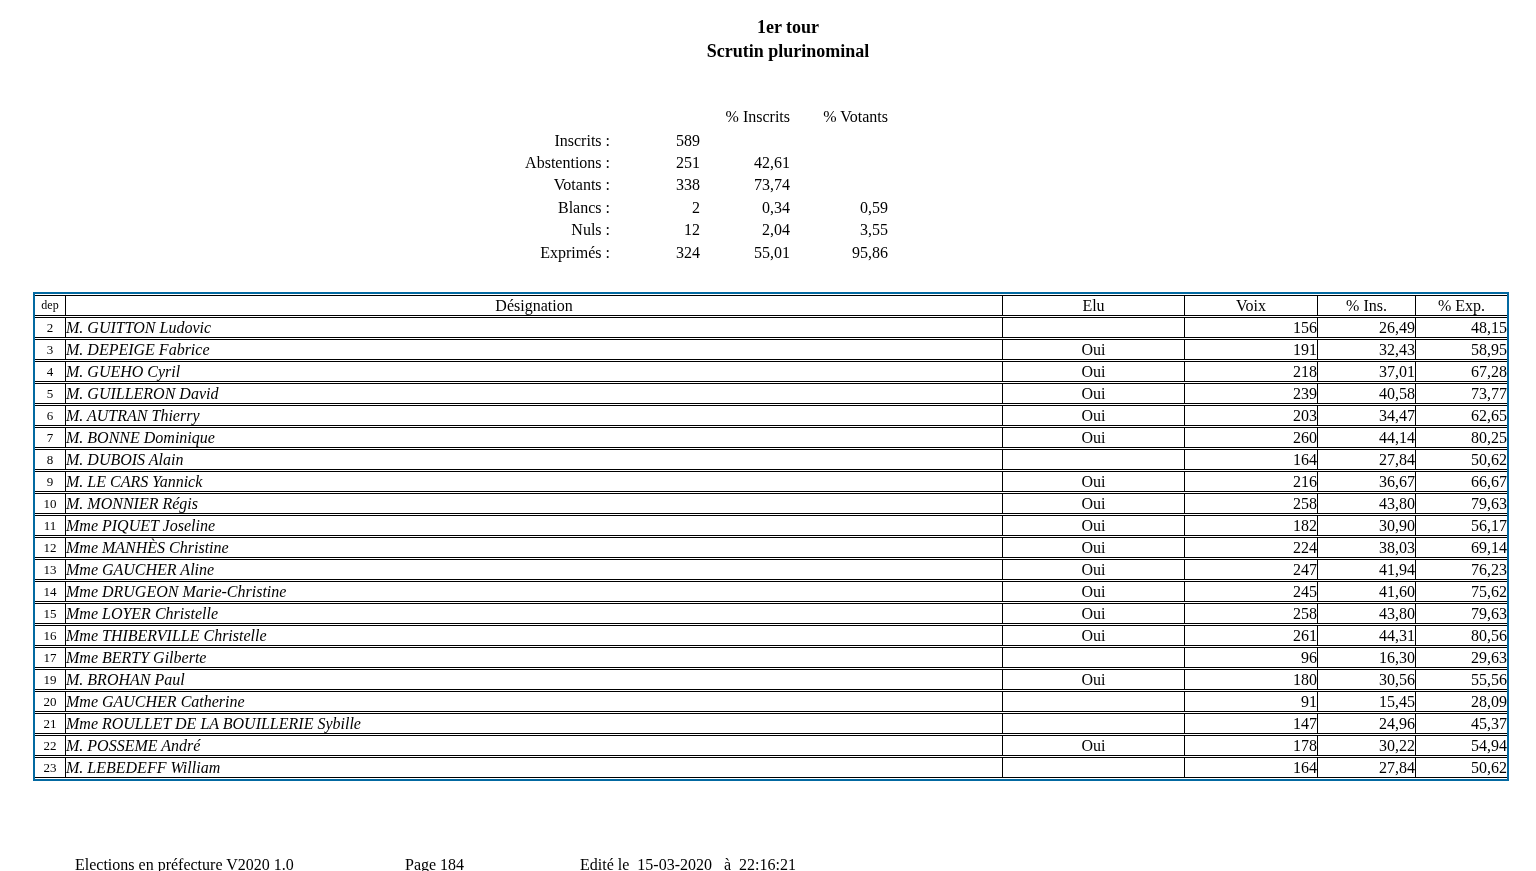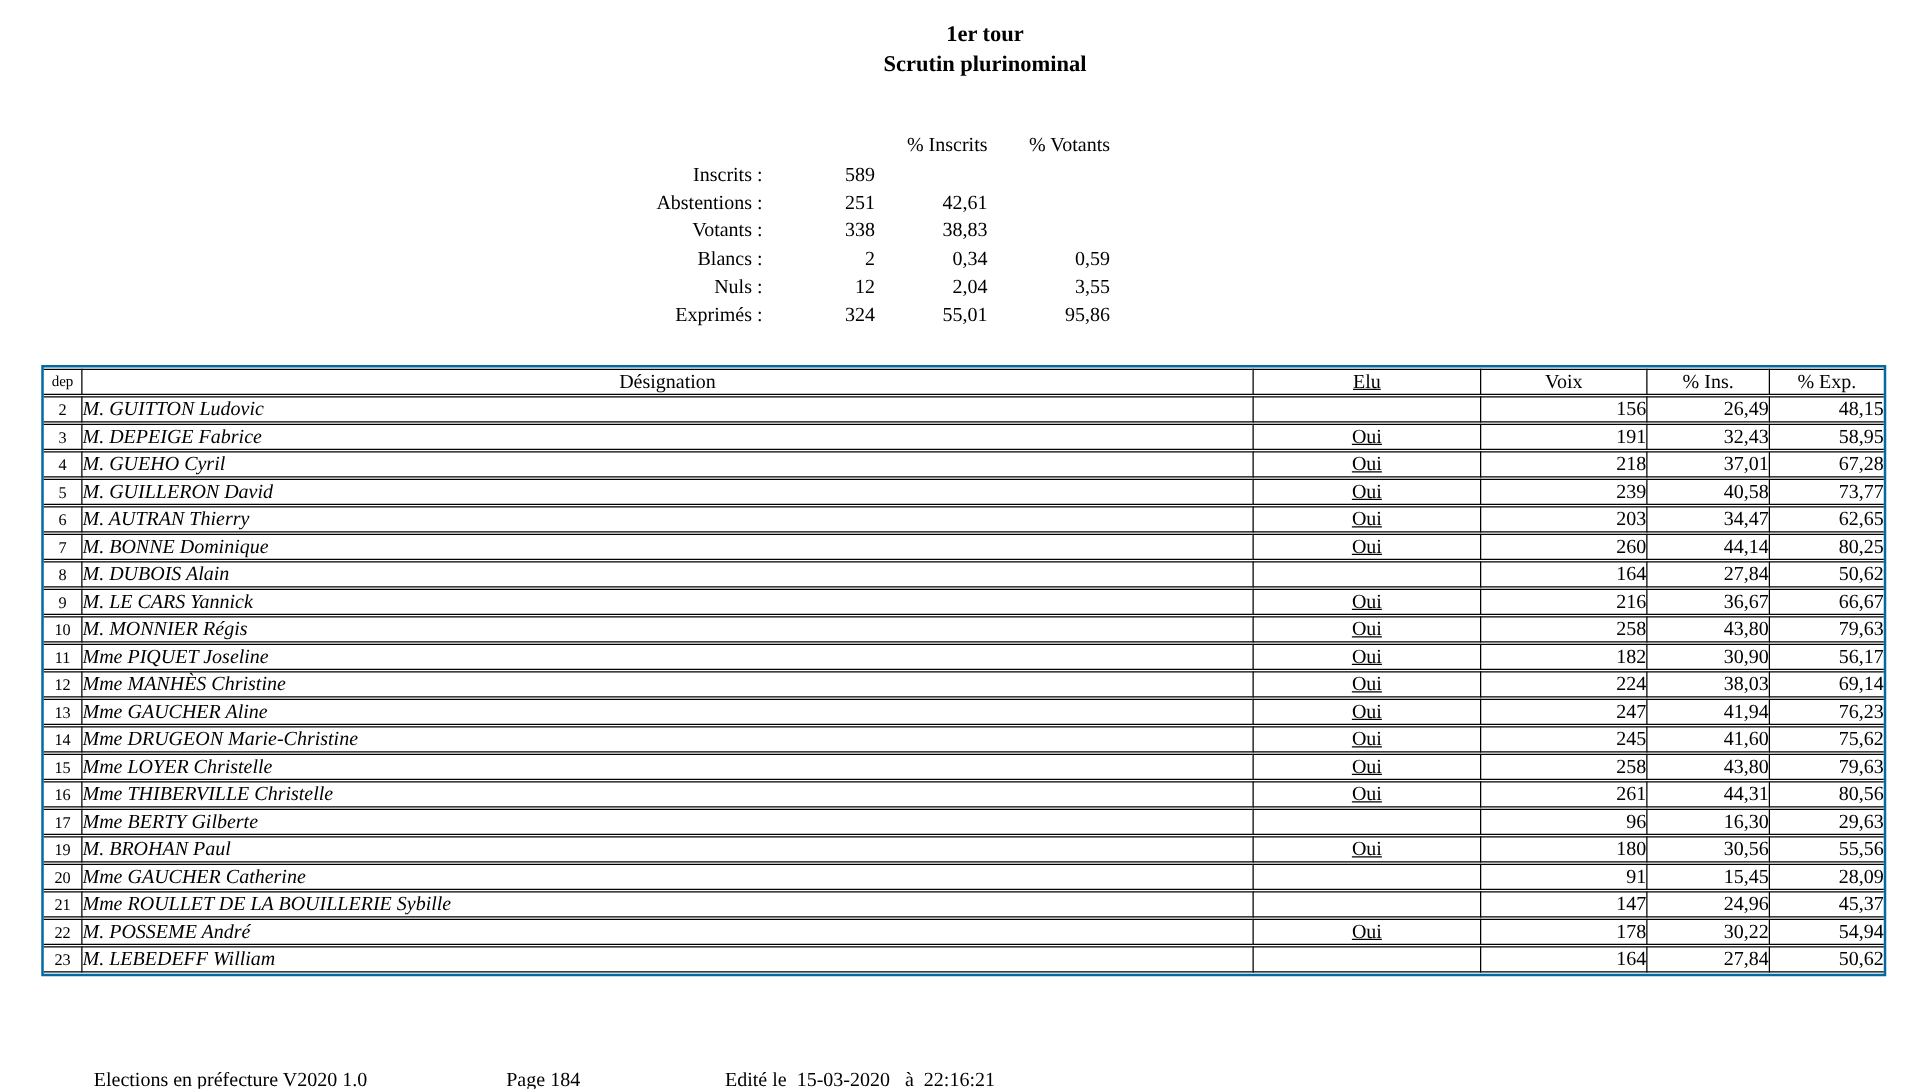--- a/index.html
+++ b/index.html
@@ -58,21 +58,21 @@
     overflow: hidden;
     white-space: nowrap;
     font-weight: normal;
     vertical-align: middle;
   }
   table.results th + th, table.results td + td { border-left: 1px solid #000; }
   th.c-dep { font-size: 12px; font-weight: bold; text-align: center; }
   td.c-dep { font-size: 13px; text-align: center; }
   th.c-designation { text-align: center; margin-top: 48px; }
   td.c-designation { text-align: left; padding-left: 10px; font-style: italic; }
-  th.c-elu, td.c-elu { text-align: center; text-decoration: underline; }
+  th.c-elu, td.c-elu { text-align: center; }
   th.c-voix { text-align: center; }
   td.c-voix { text-align: right; padding-right: 24px; }
   th.c-ins { text-align: center; }
   td.c-ins { text-align: right; padding-right: 12px; }
   th.c-exp { text-align: center; }
   td.c-exp { text-align: right; padding-right: 14px; }
   
   .footer { position: absolute; top: 856px; left: 0; width: 1536px; font-size: 16px; }
   .footer span { position: absolute; white-space: pre; }
   .footer-app  { left: 75px; }
@@ -103,21 +103,21 @@
       </div>
       <div class="summary-row">
         <div class="sum-label">Abstentions :</div>
         <div class="sum-value">251</div>
         <div class="sum-ins">42,61</div>
         <div class="sum-vot"></div>
       </div>
       <div class="summary-row">
         <div class="sum-label">Votants :</div>
         <div class="sum-value">338</div>
-        <div class="sum-ins">38,83</div>
+        <div class="sum-ins">73,74</div>
         <div class="sum-vot"></div>
       </div>
       <div class="summary-row">
         <div class="sum-label">Blancs :</div>
         <div class="sum-value">2</div>
         <div class="sum-ins">0,34</div>
         <div class="sum-vot">0,59</div>
       </div>
       <div class="summary-row">
         <div class="sum-label">Nuls :</div>

